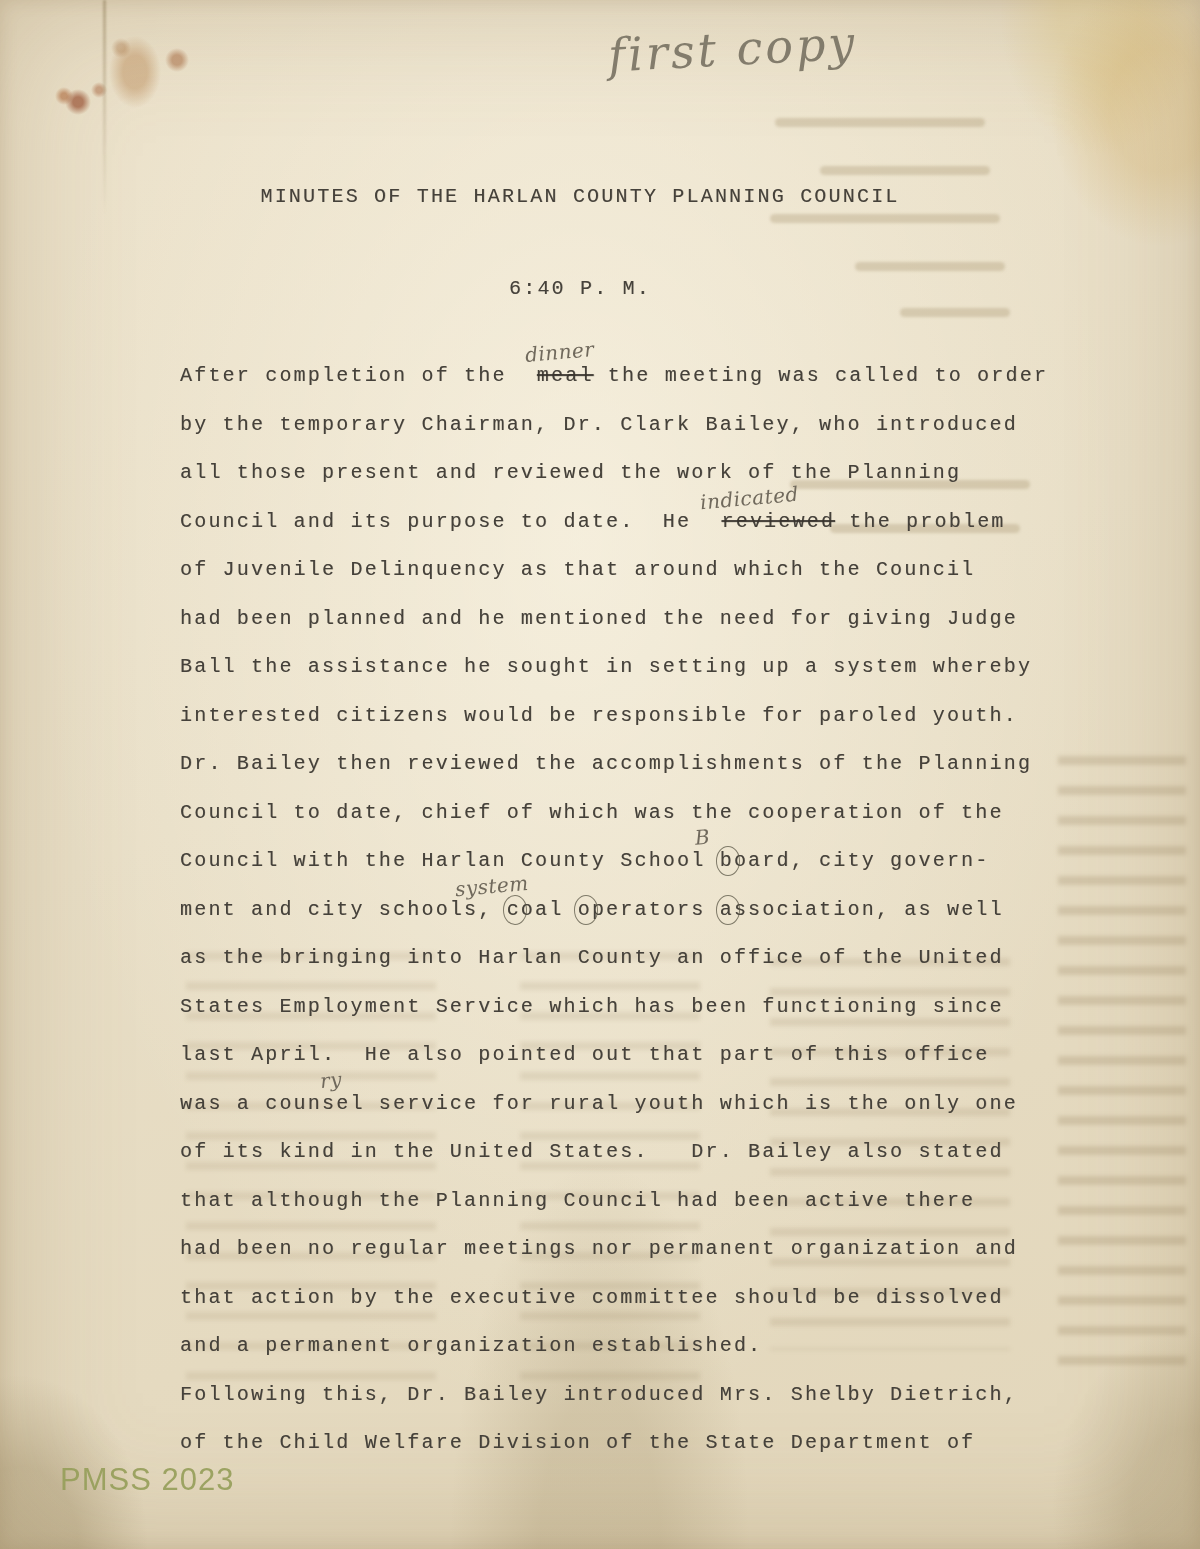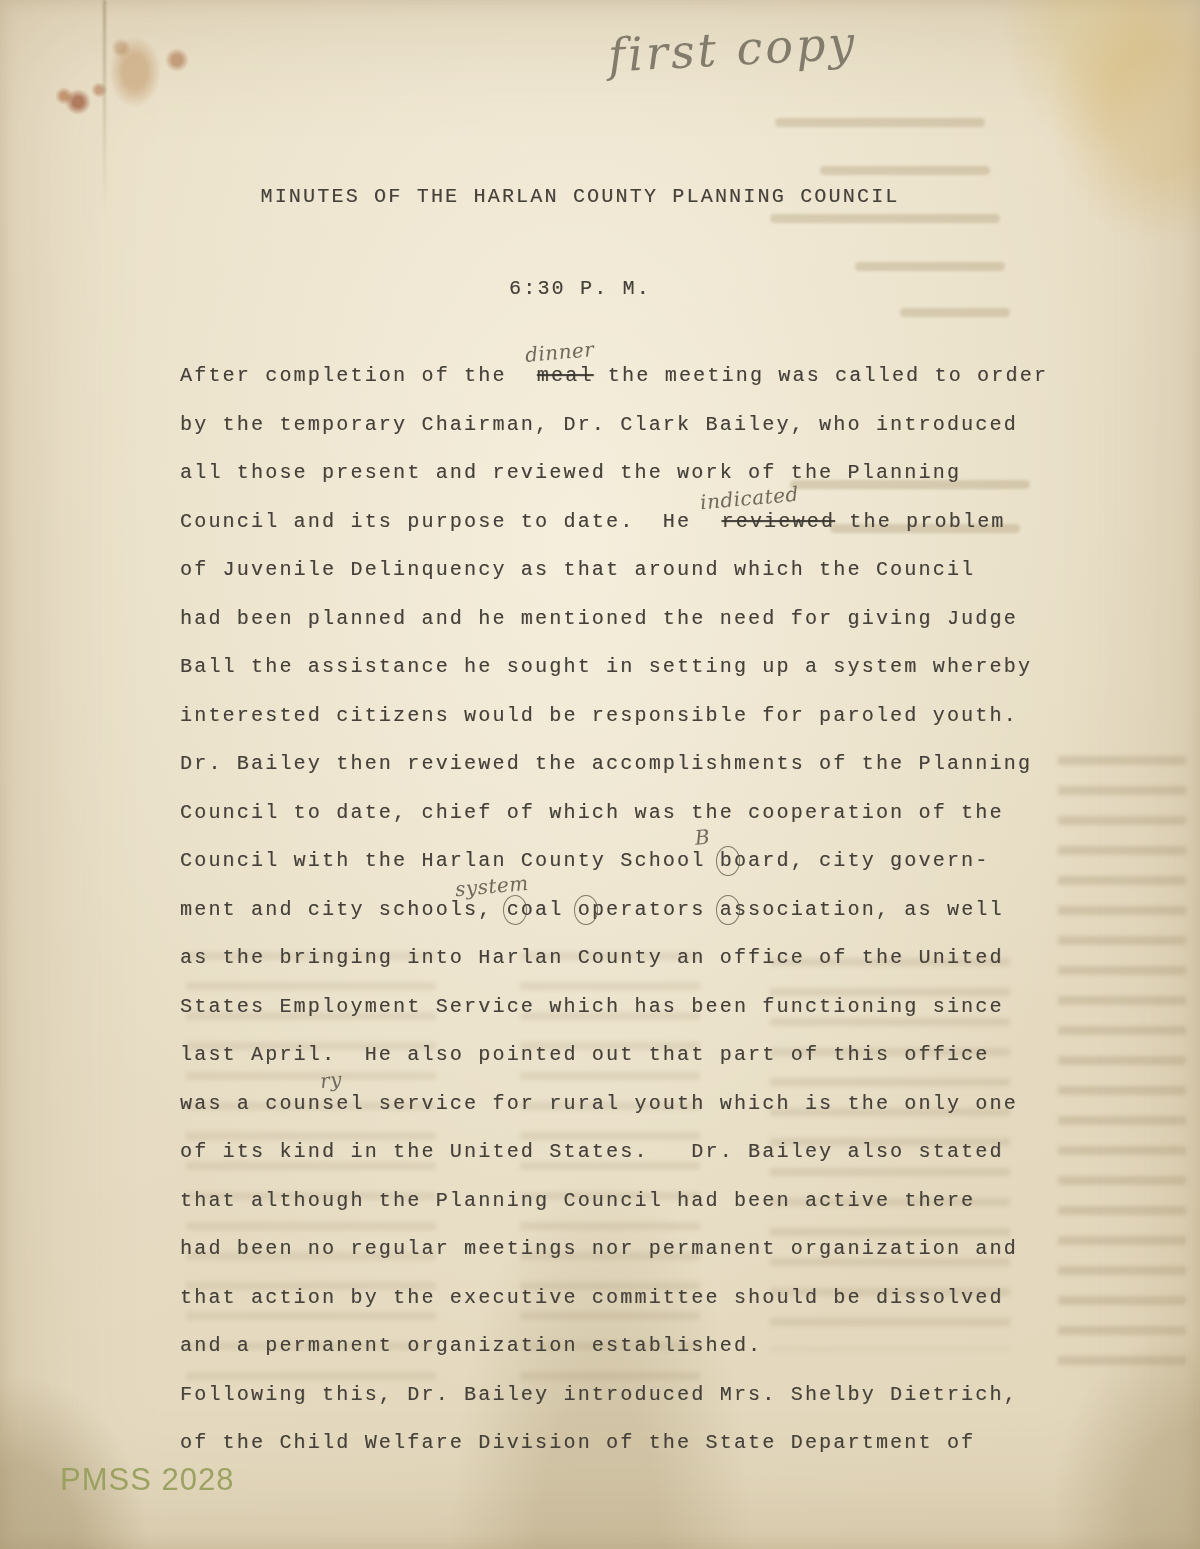--- a/index.html
+++ b/index.html
@@ -90,19 +90,19 @@
   <div class="bleed b7"></div>
   <div class="ghost-col gc1"></div>
   <div class="ghost-col gc2"></div>
   <div class="ghost-col gc3"></div>
   <div class="ghost-col gc4"></div>
 
   <div class="hand-top">first copy</div>
 
   <div class="header typed">
     <div class="hline">MINUTES OF THE HARLAN COUNTY PLANNING COUNCIL</div>
-    <div class="hline">6:30 P. M.</div>
+    <div class="hline">6:40 P. M.</div>
   </div>
 
   <div class="docbody typed"><div class="line"><span>After completion of the </span><span class="strike">meal</span><span> the meeting was called to order</span><span class="hand-above" style="left: 345px;">dinner</span></div><div class="line"><span>by the temporary Chairman, Dr. Clark Bailey, who introduced</span></div><div class="line"><span>all those present and reviewed the work of the Planning</span></div><div class="line"><span>Council and its purpose to date.  He </span><span class="strike">reviewed</span><span> the problem</span><span class="hand-above" style="left: 520px;">indicated</span></div><div class="line"><span>of Juvenile Delinquency as that around which the Council</span></div><div class="line"><span>had been planned and he mentioned the need for giving Judge</span></div><div class="line"><span>Ball the assistance he sought in setting up a system whereby</span></div><div class="line"><span>interested citizens would be responsible for paroled youth.</span></div><div class="line"><span>Dr. Bailey then reviewed the accomplishments of the Planning</span></div><div class="line"><span>Council to date, chief of which was the cooperation of the</span></div><div class="line"><span>Council with the Harlan County School </span><span class="circled">b</span><span>oard, city govern-</span><span class="hand-above" style="left: 515px;">B</span></div><div class="line"><span>ment and city schools, </span><span class="circled">c</span><span>oal </span><span class="circled">o</span><span>perators </span><span class="circled">a</span><span>ssociation, as well</span><span class="hand-above" style="left: 275px;">system</span></div><div class="line"><span>as the bringing into Harlan County an office of the United</span></div><div class="line"><span>States Employment Service which has been functioning since</span></div><div class="line"><span>last April.  He also pointed out that part of this office</span></div><div class="line"><span>was a counsel service for rural youth which is the only one</span><span class="hand-above" style="left: 140px;">ry</span></div><div class="line"><span>of its kind in the United States.   Dr. Bailey also stated</span></div><div class="line"><span>that although the Planning Council had been active there</span></div><div class="line"><span>had been no regular meetings nor permanent organization and</span></div><div class="line"><span>that action by the executive committee should be dissolved</span></div><div class="line"><span>and a permanent organization established.</span></div><div class="line"><span>Following this, Dr. Bailey introduced Mrs. Shelby Dietrich,</span></div><div class="line"><span>of the Child Welfare Division of the State Department of</span></div></div>
 
-  <div class="watermark">PMSS 2028</div>
+  <div class="watermark">PMSS 2023</div>
 </div>
 
 </body></html>

